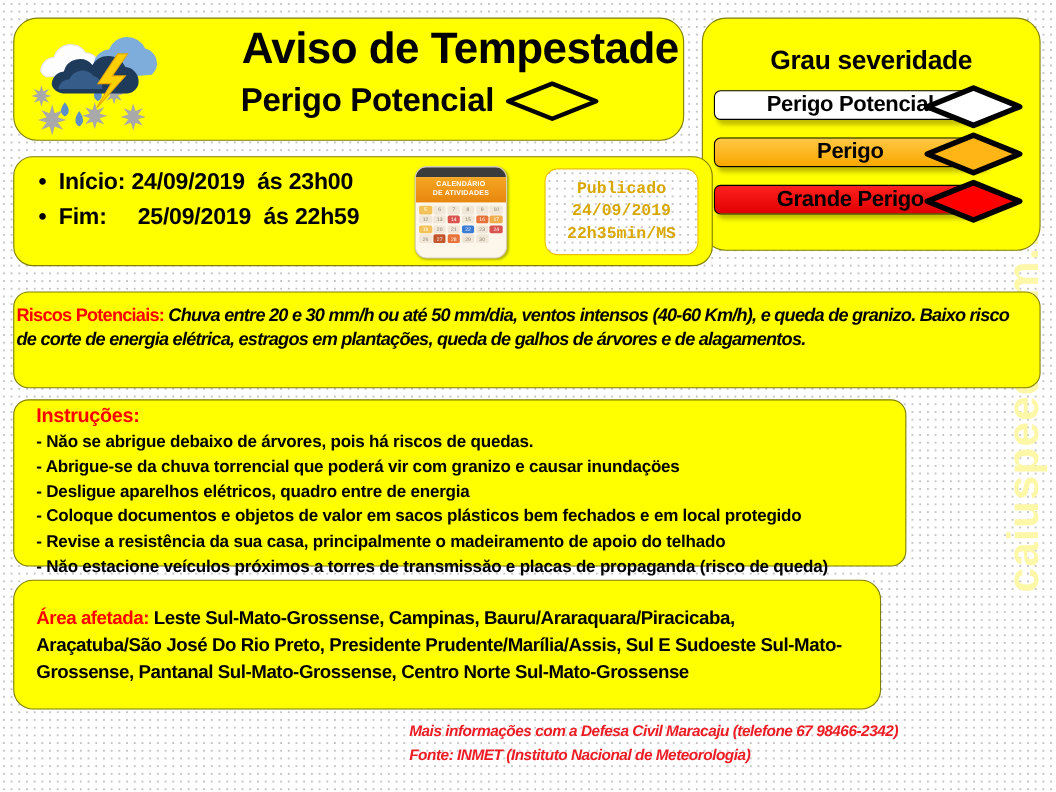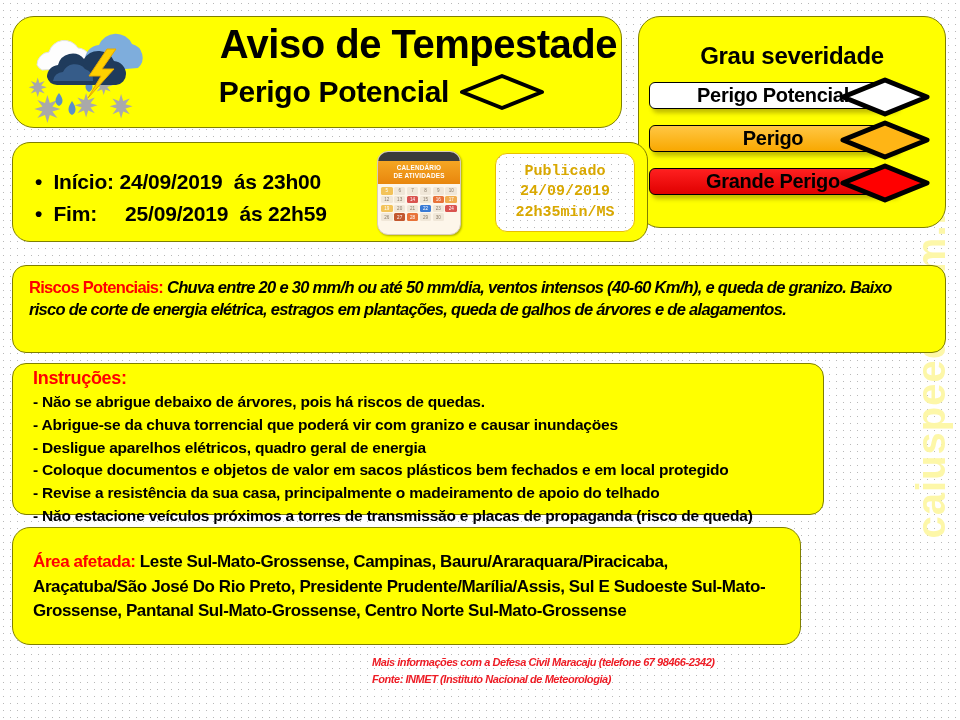--- a/index.html
+++ b/index.html
@@ -132,21 +132,21 @@
   }
 
   
   #date-panel {
     left: 12px; top: 142px;
     width: 636px; height: 100px;
     border-radius: 18px;
   }
   #date-lines {
     position: absolute;
-    left: 22px; top: 27px;
+    left: 22px; top: 11px;
   }
   .date-line {
     font-size: 21px;
     font-weight: bold;
     color: #000;
     margin-bottom: 8px;
     white-space: pre;
     letter-spacing: -0.2px;
   }
   #calendar-icon {
@@ -175,21 +175,21 @@
     font-weight: bold;
     color: #d9a800;
     line-height: 1.35;
   }
 
   
   #risks-panel {
     left: 12px; top: 265px;
     width: 934px; height: 88px;
     border-radius: 14px;
-    padding: 10px 14px 0 16px;
+    padding: 10px 14px 0 2px;
   }
   #risks-text {
     font-size: 16.5px;
     font-weight: bold;
     font-style: italic;
     color: #000;
     line-height: 1.35;
     letter-spacing: -0.7px;
   }
   #risks-text .lbl {
@@ -239,21 +239,21 @@
   }
 
   
   #footer {
     position: absolute;
     left: 372px; top: 654px;
     width: 560px;
     z-index: 12;
   }
   .footer-line {
-    font-size: 11px;
+    font-size: 14px;
     font-weight: bold;
     font-style: italic;
     color: #ee1c25;
     line-height: 1.55;
     letter-spacing: -0.45px;
     white-space: nowrap;
   }
 
   
   .cal-body {
@@ -437,21 +437,21 @@
 <div class="panel" id="risks-panel">
   <div id="risks-text">
     <span class="lbl">Riscos Potenciais:</span><span> Chuva entre 20 e 30 mm/h ou até 50 mm/dia, ventos intensos (40-60 Km/h), e queda de granizo. Baixo risco de corte de energia elétrica, estragos em plantações, queda de galhos de árvores e de alagamentos.</span>
   </div>
 </div>
 
 <div class="panel" id="instructions-panel">
   <div id="instructions-title">Instruções:</div>
   <div class="instr-item">- Năo se abrigue  debaixo  de  árvores,  pois  há  riscos  de  quedas.</div>
   <div class="instr-item">- Abrigue-se  da chuva  torrencial  que  poderá  vir  com  granizo  e  causar  inundaçöes</div>
-  <div class="instr-item">- Desligue  aparelhos  elétricos,  quadro  geral  de  energia</div>
+  <div class="instr-item">- Desligue  aparelhos  elétricos,  quadro  entre  de  energia</div>
   <div class="instr-item">- Coloque  documentos  e  objetos  de  valor  em  sacos  plásticos  bem  fechados  e  em local  protegido</div>
   <div class="instr-item">- Revise  a  resistência  da  sua  casa,  principalmente  o madeiramento  de  apoio  do telhado</div>
   <div class="instr-item">- Năo estacione  veículos  próximos  a torres  de  transmissăo  e placas  de  propaganda  (risco  de  queda)</div>
 </div>
 
 <div class="panel" id="area-panel">
   <div id="area-text">
     <span class="lbl">Área afetada:</span><span>    Leste Sul-Mato-Grossense, Campinas, Bauru/Araraquara/Piracicaba, Araçatuba/São José Do Rio Preto, Presidente Prudente/Marília/Assis, Sul E Sudoeste Sul-Mato-Grossense, Pantanal Sul-Mato-Grossense, Centro Norte Sul-Mato-Grossense</span>
   </div>
 </div>

